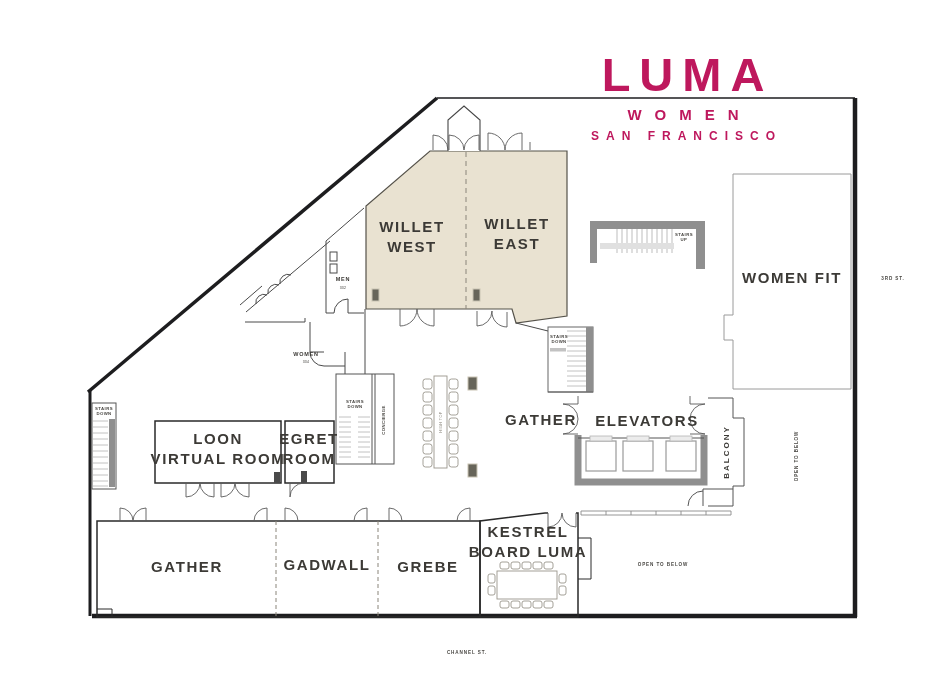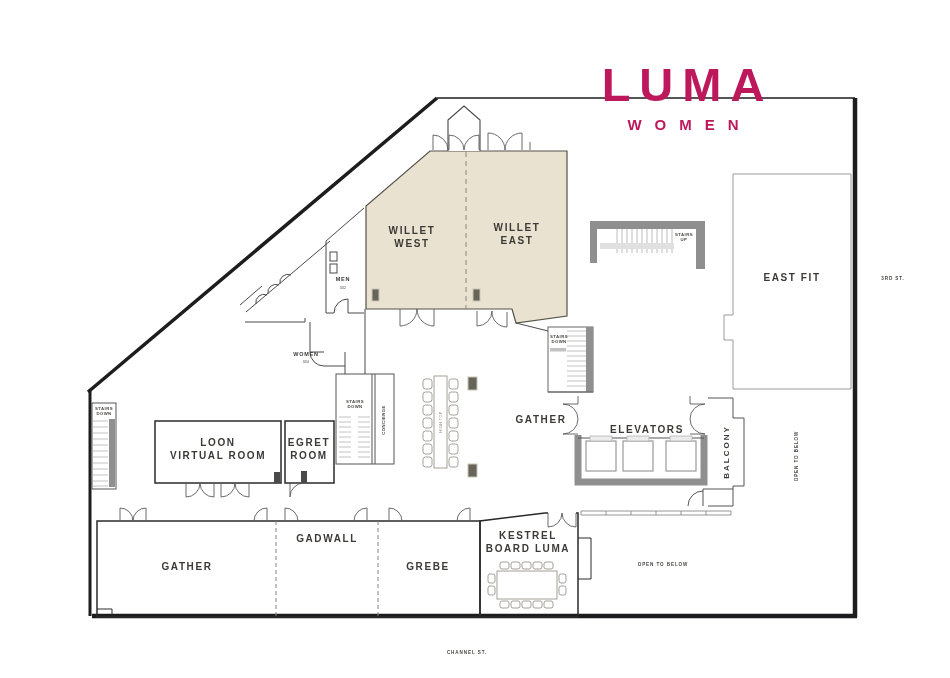--- a/index.html
+++ b/index.html
@@ -1,21 +1,21 @@
 <!DOCTYPE html>
 <html><head>
 <meta charset="utf-8">
 <style>
   html,body{margin:0;padding:0;background:#ffffff;}
   #plan{position:relative;width:950px;height:678px;background:#ffffff;overflow:hidden;
         font-family:"Liberation Sans",sans-serif;}
   #plan svg{position:absolute;left:0;top:0;}
   .lbl{position:absolute;transform:translate(-50%,-50%);color:#3c3a36;font-weight:600;
        text-align:center;white-space:pre-line;line-height:1.32;letter-spacing:1.6px;}
-  .s95{font-size:10px;}
+  .s95{font-size:15px;}
   .s55{font-size:5.5px;letter-spacing:0.8px;}
   .s35{font-size:3.5px;letter-spacing:0.3px;font-weight:400;}
   .s45{font-size:4.6px;letter-spacing:0.9px;color:#4a4844;}
   .s43{font-size:4.3px;letter-spacing:0.4px;color:#4a4844;line-height:1.25;}
   .vtext{writing-mode:vertical-rl;transform:translate(-50%,-50%) rotate(180deg);}
   .balc{font-size:8px;letter-spacing:2px;}
   .htop{font-size:3.8px;letter-spacing:0.4px;color:#8a867c;font-weight:400;}
   .logo{position:absolute;transform:translate(-50%,-50%);color:#be185d;text-align:center;}
   .logo-name{font-size:47px;font-weight:700;letter-spacing:9px;margin-right:-9px;}
   .logo-hotel{font-size:15px;font-weight:700;letter-spacing:13px;margin-right:-13px;}
@@ -273,35 +273,36 @@
           <rect x="488" y="586" width="7" height="9" rx="2"></rect>
       <rect x="559" y="574" width="7" height="9" rx="2"></rect>
           <rect x="559" y="586" width="7" height="9" rx="2"></rect>
     </g>
   </g>
 </svg>
 
   <div class="logo" style="left:683px;top:95px;width:400px;">
     <div class="logo-name">LUMA</div>
     <div class="logo-hotel" style="margin-top:4px;">WOMEN</div>
+    <div class="logo-city" style="margin-top:6px;">SAN FRANCISCO</div>
   </div>
 
   <div class="lbl s95" style="left:412px;top:237px;">WILLET
 WEST</div>
   <div class="lbl s95" style="left:517px;top:234px;">WILLET
 EAST</div>
   <div class="lbl s95" style="left:501px;top:420px;margin-left:40px;">GATHER</div>
-  <div class="lbl s95" style="left:637px;top:430px;padding-left:20px;">ELEVATORS</div>
-  <div class="lbl s95" style="left:792px;top:278px;">EAST FIT</div>
+  <div class="lbl s95" style="left:637px;top:421px;padding-left:20px;">ELEVATORS</div>
+  <div class="lbl s95" style="left:792px;top:278px;">WOMEN FIT</div>
   <div class="lbl s95" style="left:218px;top:449px;text-align:center;">LOON
 VIRTUAL ROOM</div>
   <div class="lbl s95" style="left:309px;top:449px;">EGRET
 ROOM</div>
   <div class="lbl s95" style="left:187px;top:567px;">GATHER</div>
-  <div class="lbl s95" style="left:327px;top:539px;">GADWALL</div>
+  <div class="lbl s95" style="left:327px;top:565px;">GADWALL</div>
   <div class="lbl s95" style="left:428px;top:567px;text-align:right;">GREBE</div>
   <div class="lbl s95" style="left:528px;top:542px;">KESTREL
 BOARD LUMA</div>
 
   <div class="lbl s55" style="left:343px;top:280px;">MEN</div>
   <div class="lbl s35" style="left:343px;top:288px;">332</div>
   <div class="lbl s55" style="left:306px;top:355px;">WOMEN</div>
   <div class="lbl s35" style="left:306px;top:362px;">334</div>
 
   <div class="lbl s43" style="left:684px;top:237px;">STAIRS

